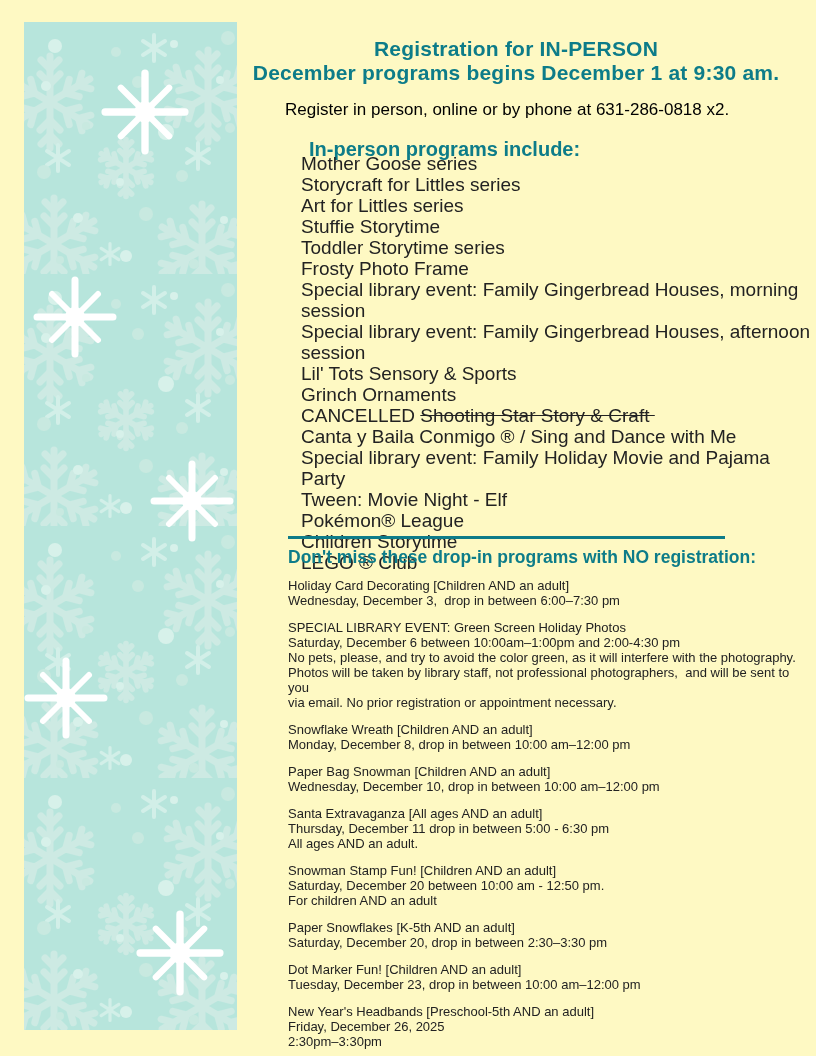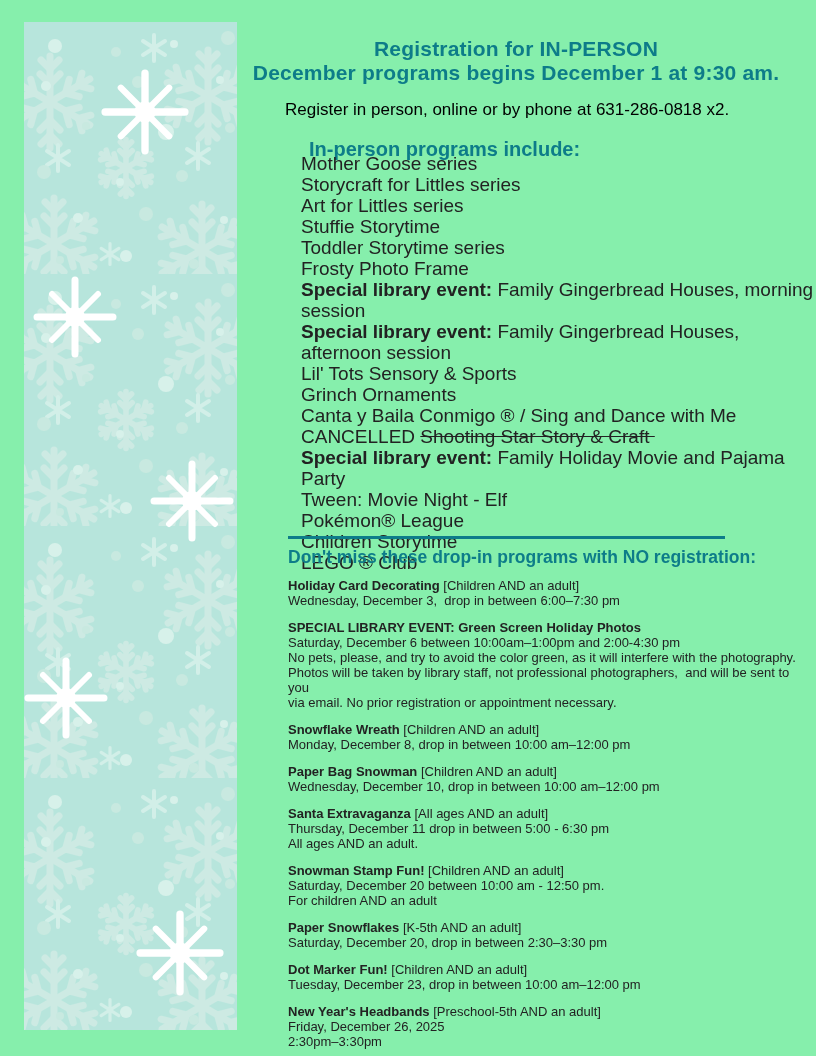--- a/index.html
+++ b/index.html
@@ -1,17 +1,17 @@
 <!DOCTYPE html>
 <html style="--accent-teal: #0d7c89; --sidebar-bg: #b7e5dc; --snowflake-pattern: #cdeae3; --sparkle-white: #ffffff; --body-text: #222222;"><head>
 <meta charset="utf-8">
 <style>
   html,body { margin:0; padding:0; background:#ffffff; }
   .page {
-    position:relative; width:816px; height:1056px; background:#86efac;
+    position:relative; width:816px; height:1056px; background:#fef9c3;
     font-family:"Liberation Sans", sans-serif; overflow:hidden;
     color:var(--body-text,#222222);
   }
   .sidebar { position:absolute; left:24px; top:22px; display:block; }
   .title-block {
     position:absolute; left:236px; top:37px; width:560px; text-align:center;
     color:var(--accent-teal,#0d7c89); font-size:21px; line-height:24px;
     font-weight:600; letter-spacing:0.2px;
   }
   .register-line {
@@ -21,21 +21,21 @@
   .inperson-heading {
     position:absolute; left:294px; top:122px; margin:15px;
     font-size:20px; line-height:24px; font-weight:700;
     color:var(--accent-teal,#0d7c89);
   }
   .inperson-list {
     position:absolute; left:301px; top:153px;
     font-size:19px; line-height:21px; color:var(--body-text,#222222);
   }
   .ip-item { white-space:pre-wrap; }
-  .b { font-weight:700; }
+  .b { font-weight:400; }
   .strike { text-decoration:line-through; }
   .section-divider {
     position:absolute; left:288px; top:536px; width:437px; height:3px;
     background:var(--accent-teal,#0d7c89);
   }
   .dropin-heading {
     position:absolute; left:288px; top:546px; margin:0;
     font-size:17.5px; line-height:22px; font-weight:700;
     color:var(--accent-teal,#0d7c89);
   }
@@ -131,22 +131,22 @@
       <div class="ip-item">Mother Goose series</div>
       <div class="ip-item">Storycraft for Littles series</div>
       <div class="ip-item">Art for Littles series</div>
       <div class="ip-item">Stuffie Storytime</div>
       <div class="ip-item">Toddler Storytime series</div>
       <div class="ip-item">Frosty Photo Frame</div>
       <div class="ip-item"><span class="b">Special library event:</span> Family Gingerbread Houses, morning session</div>
       <div class="ip-item"><span class="b">Special library event:</span> Family Gingerbread Houses, afternoon session</div>
       <div class="ip-item">Lil' Tots Sensory &amp; Sports</div>
       <div class="ip-item">Grinch Ornaments</div>
+      <div class="ip-item">CANCELLED <span class="strike">Shooting Star Story &amp; Craft </span></div>
       <div class="ip-item">Canta y Baila Conmigo ® / Sing and Dance with Me</div>
-      <div class="ip-item">CANCELLED <span class="strike">Shooting Star Story &amp; Craft </span></div>
       <div class="ip-item"><span class="b">Special library event:</span> Family Holiday Movie and Pajama Party</div>
       <div class="ip-item">Tween: Movie Night - Elf</div>
       <div class="ip-item">Pokémon® League</div>
       <div class="ip-item">Children Storytime</div>
       <div class="ip-item">LEGO ® Club</div>
     </div>
 
   <div class="section-divider"></div>
 
   <h2 class="dropin-heading">Don't miss these drop-in programs with NO registration:</h2>

